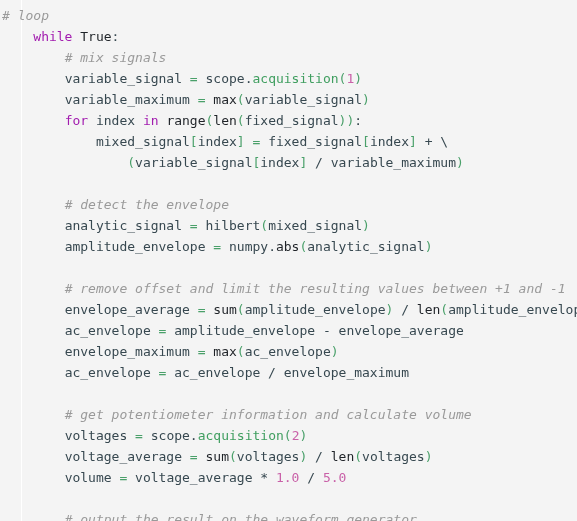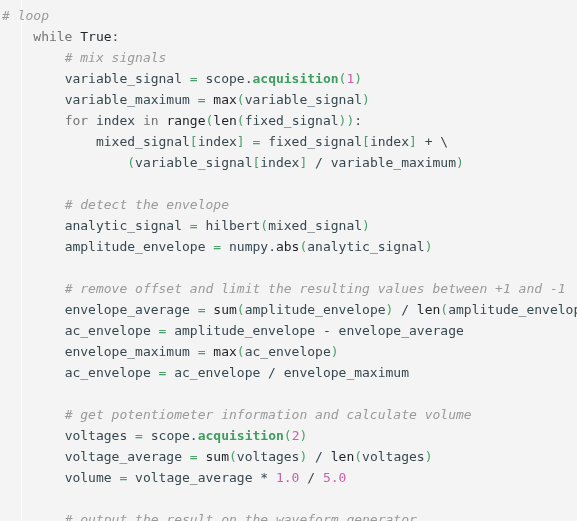--- a/index.html
+++ b/index.html
@@ -44,24 +44,24 @@
   }
 
   .code-line {
     height: 21px;
     white-space: pre;
     padding-left: 2px;
   }
 
   
   .tok-com  { color: #9a9a9a; font-style: italic; }
-  .tok-kw   { color: #737373; }
+  .tok-kw   { color: #a21caf; }
   .tok-bi   { color: #1f2328; font-weight: normal; }
   .tok-num  { color: #c961a8; }
-  .tok-meth { color: #3f9e5f; font-weight: bold; }
+  .tok-meth { color: #3f9e5f; }
   .tok-pun  { color: #4aa06a; }
   .tok-op   { color: #4aa06a; }
   .tok-id   { color: #374850; }
   .tok-pl   { color: #374850; }
 </style>
 </head>
 <body>
 
 <div id="code-block">
   <div id="gutter-rule"></div>

